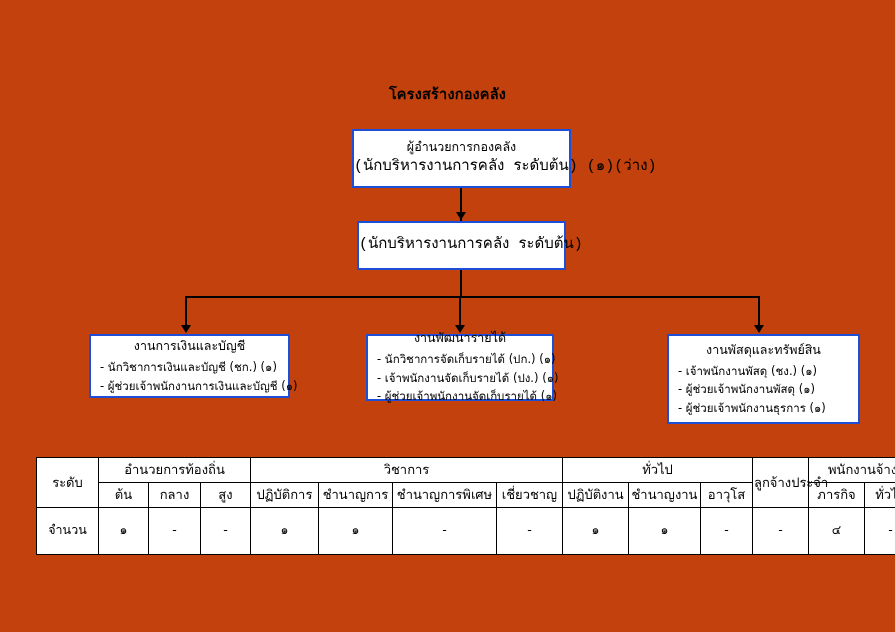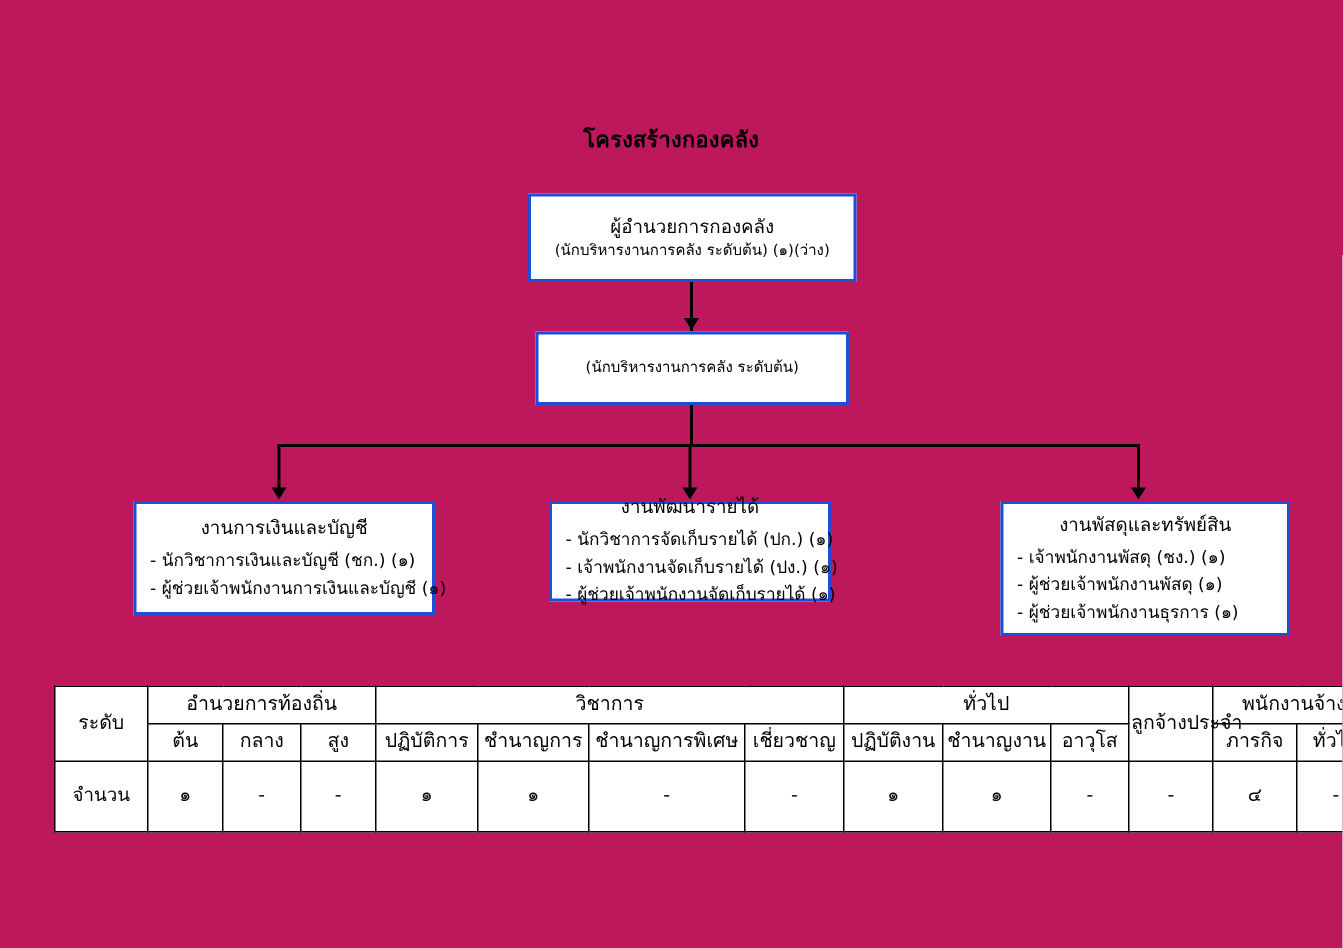--- a/index.html
+++ b/index.html
@@ -9,21 +9,21 @@
     background: #ffffff;
   }
   body {
     font-family: "DejaVu Sans", "Liberation Sans", sans-serif;
     color: #000000;
   }
   #page {
     position: relative;
     width: 895px;
     height: 632px;
-    background: #be185d;
+    background: #c2410c;
     overflow: hidden;
   }
 
   
   .chart-title {
     position: absolute;
     left: 0;
     top: 86px;
     width: 895px;
     text-align: center;
@@ -44,39 +44,40 @@
     justify-content: center;
   }
   .org-box .box-title {
     text-align: center;
     font-size: 12.5px;
     line-height: 1.45;
     white-space: nowrap;
   }
   .org-box .box-sub {
     text-align: center;
-    font-size: 10px;
+    font-size: 15px;
     line-height: 1.5;
     white-space: nowrap;
+    font-family: Liberation Mono, monospace;
   }
   .org-box .box-list {
     margin: 3px 0 0 0;
     padding: 0 0 0 9px;
     list-style: none;
   }
   .org-box .box-list li {
     font-size: 11.5px;
     line-height: 1.62;
     text-align: left;
     white-space: nowrap;
   }
 
   #box-director  { left: 352px; top: 129px; width: 219px; height: 59px; }
   #box-chief     { left: 357px; top: 221px; width: 209px; height: 49px; }
-  #box-finance   { left: 89px;  top: 334px; width: 201px; height: 76px; }
+  #box-finance   { left: 89px;  top: 334px; width: 201px; height: 64px; }
   #box-revenue   { left: 366px; top: 334px; width: 188px; height: 67px; }
   #box-supply    { left: 667px; top: 334px; width: 193px; height: 90px; }
 
   
   .conn {
     position: absolute;
     background: #000000;
   }
   .conn-v { width: 2px; }
   .conn-h { height: 2px; }

